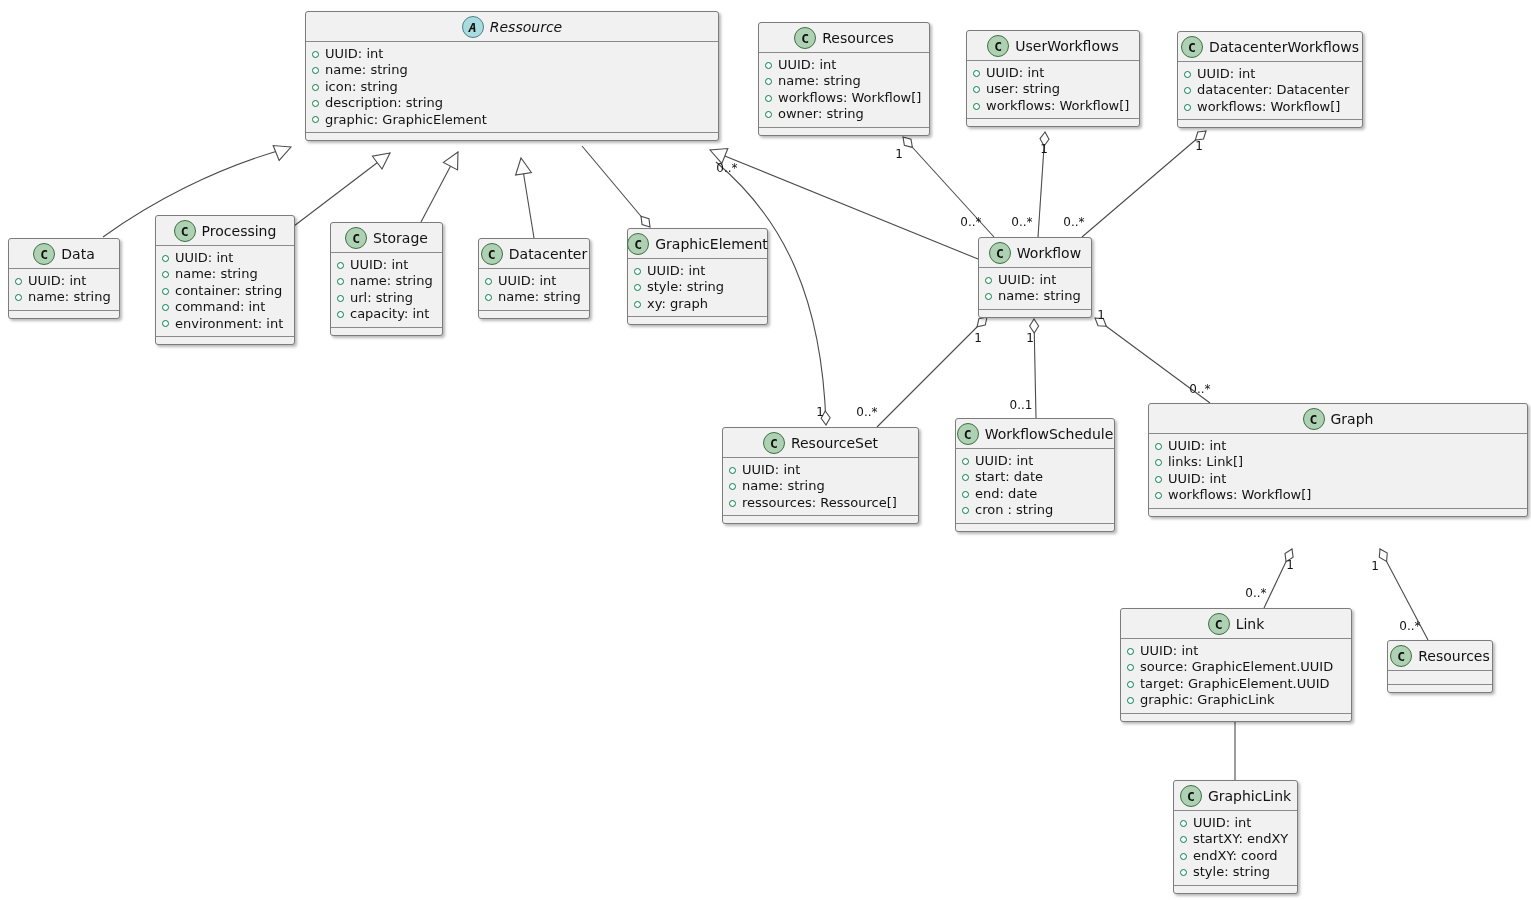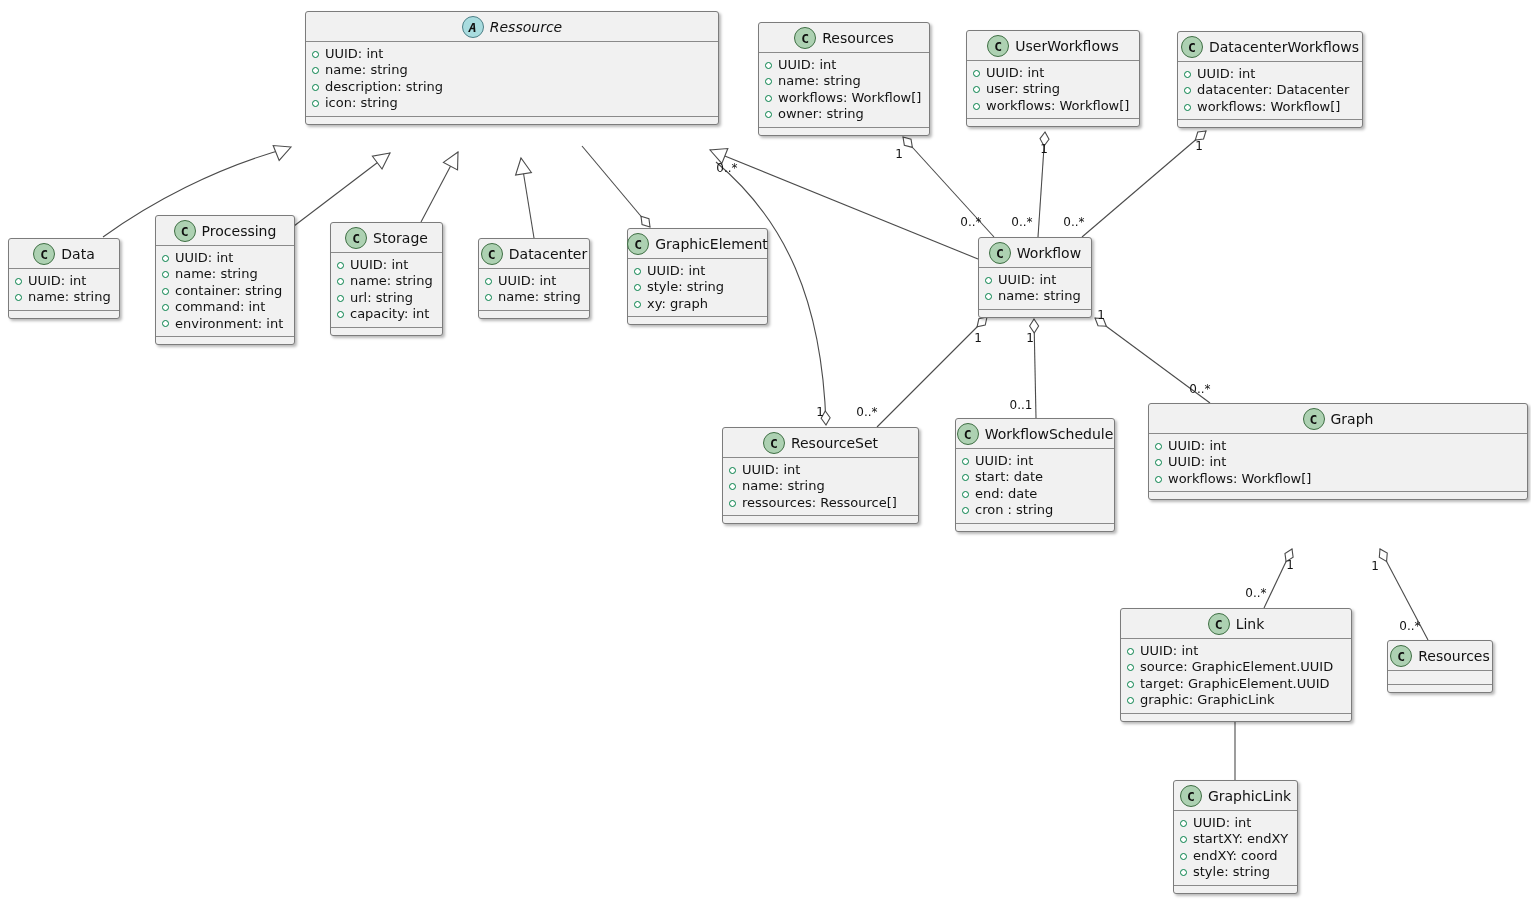--- a/index.html
+++ b/index.html
@@ -107,25 +107,29 @@
           <li>
             <span class="dot"></span>
             <span>UUID: int</span>
           </li>
           <li>
             <span class="dot"></span>
             <span>name: string</span>
           </li>
           <li>
             <span class="dot"></span>
+            <span>icon: string</span>
+          </li>
+          <li>
+            <span class="dot"></span>
             <span>description: string</span>
           </li>
           <li>
             <span class="dot"></span>
-            <span>icon: string</span>
+            <span>graphic: GraphicElement</span>
           </li>
         </ul>
         <div class="methods"></div>
       </div>
       <div class="uml-class" style="left: 758px; top: 22px; width: 172px;">
         <div class="hdr">
           <span class="badge">C</span>
           <span class="title">Resources</span>
         </div>
         <ul class="attrs">
@@ -364,20 +368,24 @@
       </div>
       <div class="uml-class" style="left: 1148px; top: 403px; width: 380px;">
         <div class="hdr">
           <span class="badge">C</span>
           <span class="title">Graph</span>
         </div>
         <ul class="attrs">
           <li>
             <span class="dot"></span>
             <span>UUID: int</span>
+          </li>
+          <li>
+            <span class="dot"></span>
+            <span>links: Link[]</span>
           </li>
           <li>
             <span class="dot"></span>
             <span>UUID: int</span>
           </li>
           <li>
             <span class="dot"></span>
             <span>workflows: Workflow[]</span>
           </li>
         </ul>

